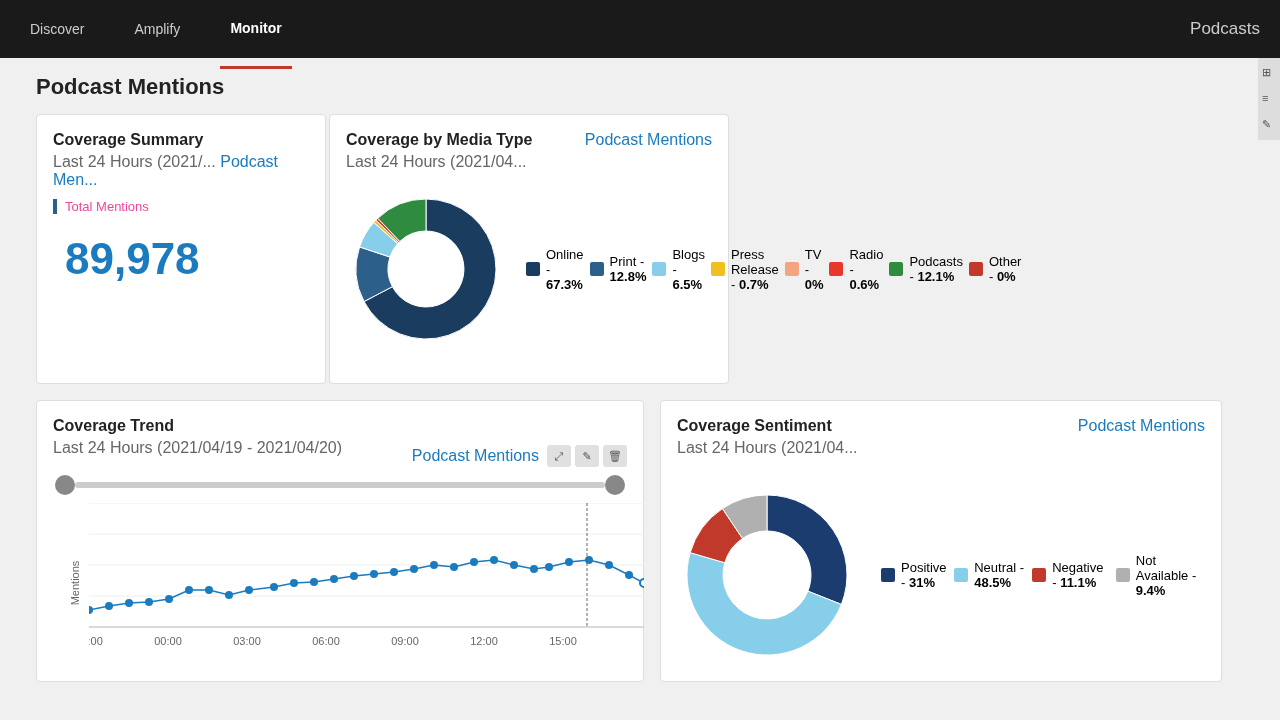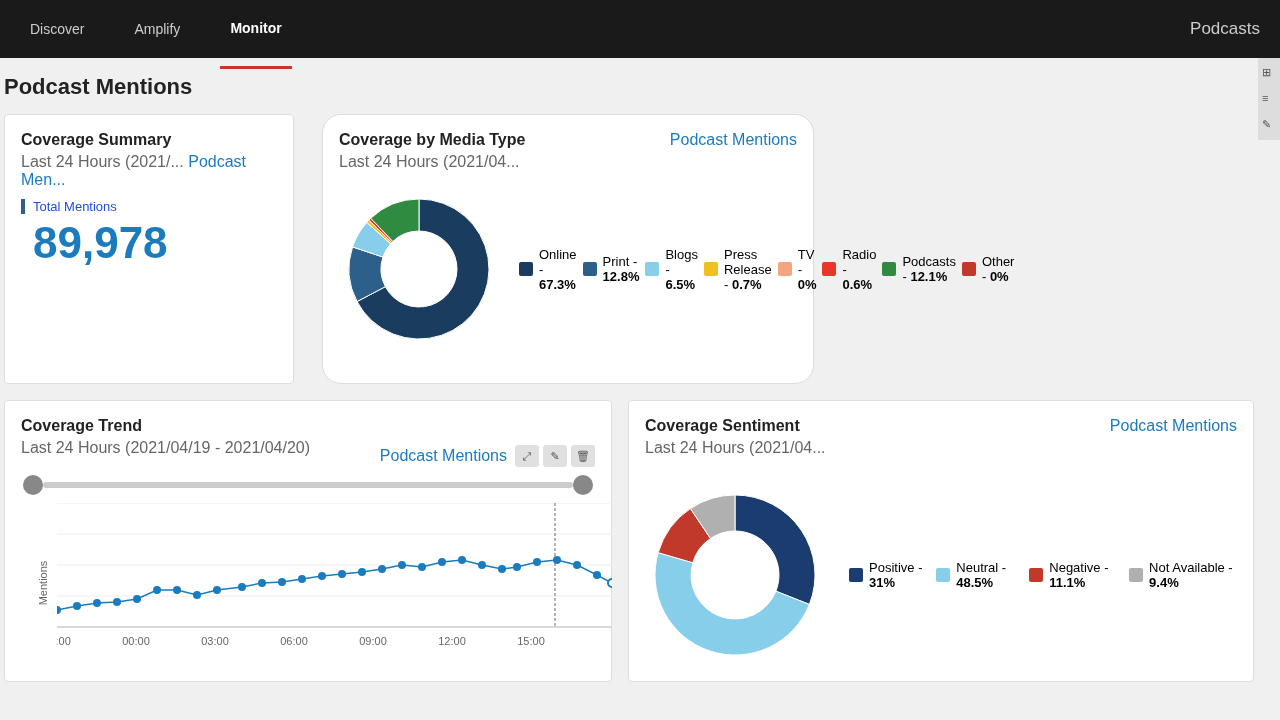--- a/index.html
+++ b/index.html
@@ -50,34 +50,34 @@
     .side-icon {
       width: 14px;
       height: 14px;
       color: #555;
       font-size: 11px;
       cursor: pointer;
     }
 
     
     .page-content {
-      padding: 16px 4px;
+      padding: 16px 36px;
       width: 1258px;
     }
     .page-title {
       font-size: 22px;
       font-weight: bold;
       color: #222;
       margin-bottom: 14px;
     }
 
     
     .cards-row {
       display: flex;
-      gap: 28px;
+      gap: 3px;
       margin-bottom: 16px;
     }
 
     
     .card {
       background: #fff;
       border: 1px solid #ddd;
       border-radius: 4px;
       padding: 16px;
     }
@@ -98,37 +98,36 @@
       cursor: pointer;
     }
 
     
     .summary-card {
       width: 290px;
       min-height: 270px;
     }
     .total-mentions-label {
       font-size: 13px;
-      color: #1d4ed8;
+      color: #ec4899;
       border-left: 4px solid #2c5f8a;
       padding-left: 8px;
-      margin-bottom: 4px;
+      margin-bottom: 20px;
     }
     .total-mentions-value {
       font-size: 44px;
       font-weight: bold;
       color: #1a7bbf;
       padding-left: 12px;
     }
 
     
     .media-card {
-      width: 492px;
+      width: 400px;
       min-height: 270px;
-      border-radius: 19px;
     }
     .media-card-header {
       display: flex;
       justify-content: space-between;
       align-items: flex-start;
       margin-bottom: 8px;
     }
     .media-content {
       display: flex;
       align-items: center;

